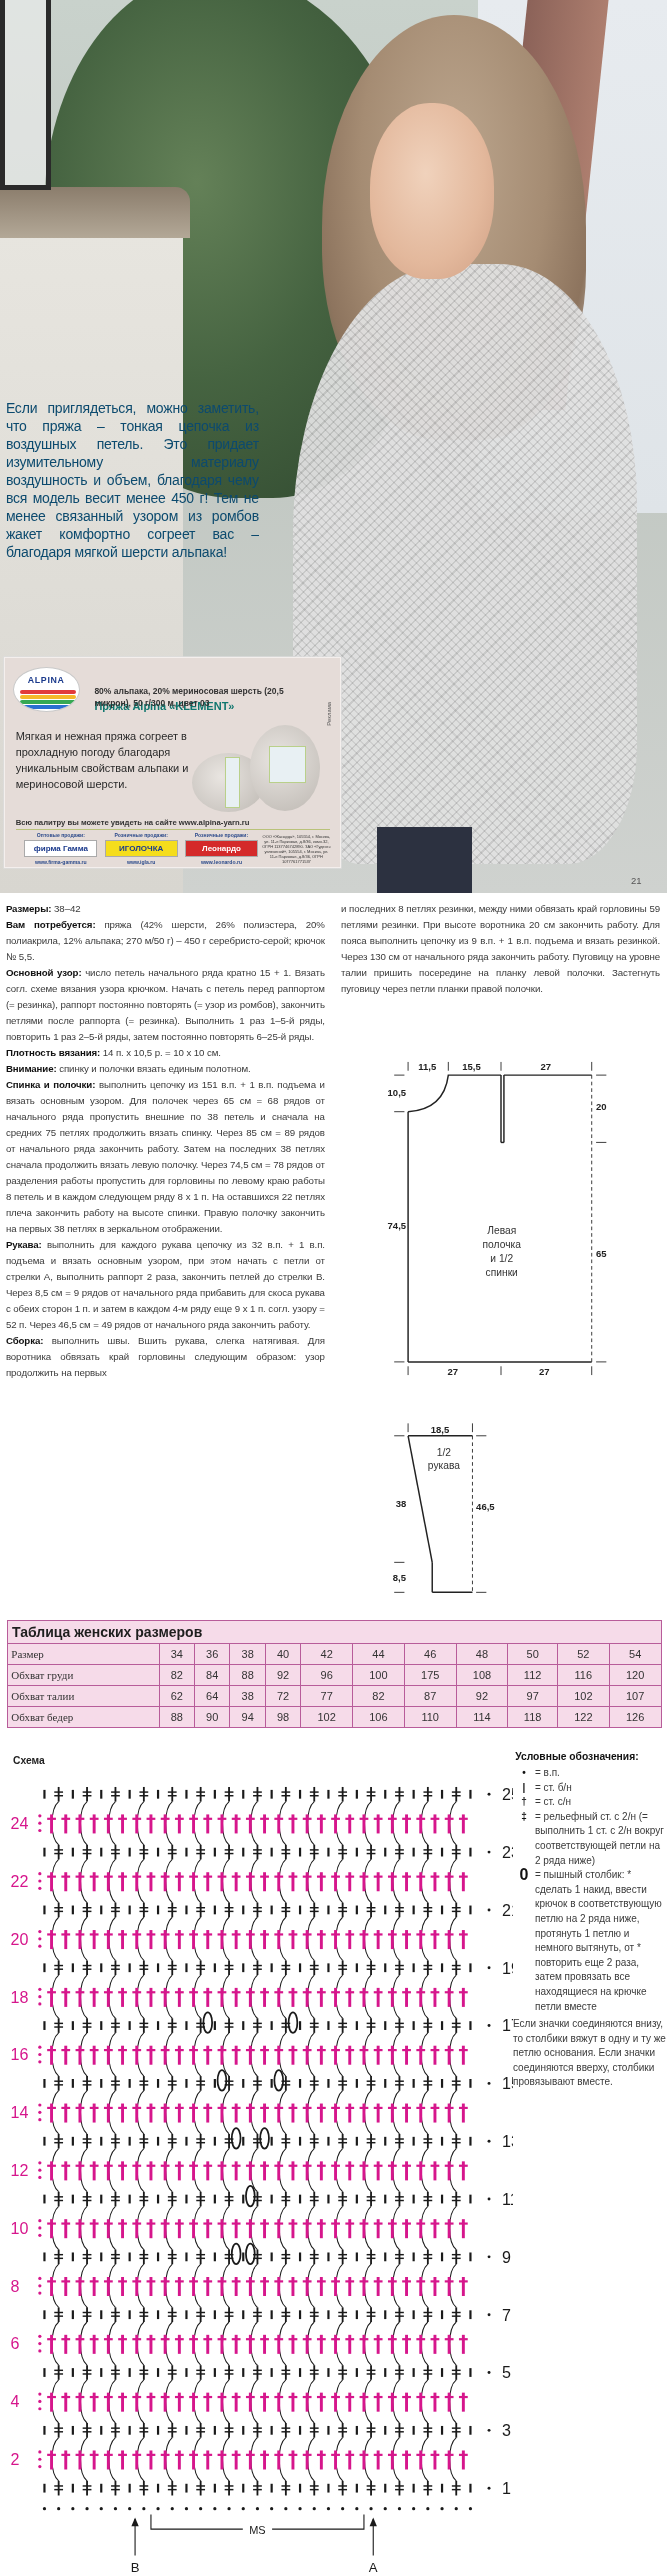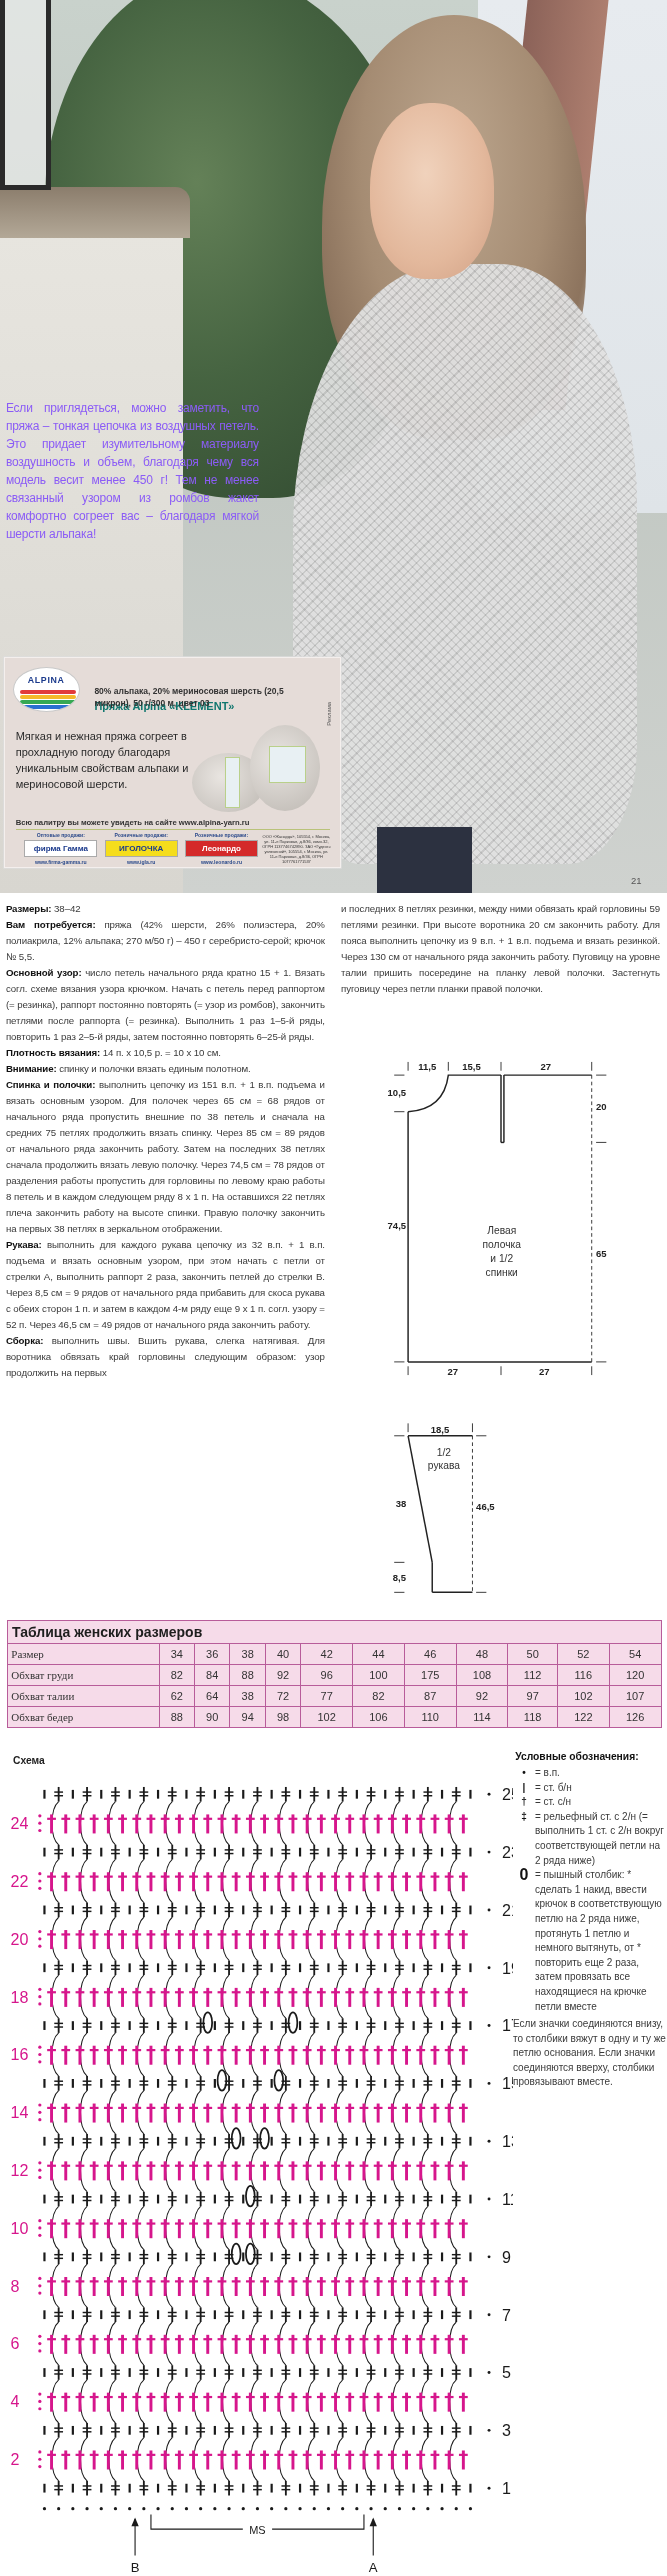--- a/index.html
+++ b/index.html
@@ -19,21 +19,21 @@
     background: radial-gradient(ellipse at 50% 35%, #bca68e 0%, #a58c73 50%, #8d745e 75%, rgba(141,116,94,0) 100%); }
   .photo .woman-face { position: absolute; left: 370px; top: 103px; width: 124px; height: 176px; border-radius: 48% 48% 45% 45%;
     background: radial-gradient(ellipse at 45% 40%, #f0d2bc 0%, #e3b89c 60%, #cf9f84 100%); }
   .photo .cardigan { position: absolute; left: 293px; top: 264px; width: 344px; height: 600px; border-radius: 45% 40% 20% 20%;
     background: repeating-linear-gradient(45deg, #d7d7d7 0 4.4px, #bfbfbf 4.4px 5.9px), #cfcfcf; opacity: .95; }
   .photo .cardigan::after { content: ""; position: absolute; inset: 0; border-radius: inherit;
     background: repeating-linear-gradient(-45deg, rgba(255,255,255,.25) 0 5.1px, rgba(160,160,160,.25) 5.1px 6.6px); }
   .photo .pants { position: absolute; left: 377px; top: 827px; width: 95px; height: 66px; background: #2c3140; }
   .page-num { position: absolute; left: 631px; top: 875px; font-size: 9.5px; color: #555; }
 
-  .intro { position: absolute; left: 5.9px; top: 399px; width: 253px; font-size: 12px; line-height: 18px; color: #8b5cf6;
+  .intro { position: absolute; left: 5.9px; top: 399px; width: 253px; font-size: 14px; line-height: 18px; color: #0c4a6e;
     text-align: justify; letter-spacing: -0.2px; }
 
   
   .ad { position: absolute; left: 4.4px; top: 657px; width: 337px; height: 211px; background: #e5dcd8; border: 1.5px solid #f4efed; box-shadow: 0 0 0 0.7px #ddd; }
   .ad .logo { position: absolute; left: 7.3px; top: 8.8px; width: 67px; height: 45px; border-radius: 50%; background: #fff; border: 1.5px solid #c9c9c9; overflow: hidden; }
   .ad .logo .stripe { position: absolute; left: 5.9px; width: 56px; height: 4.4px; border-radius: 2.2px; }
   .ad .logo .word { position: absolute; left: 0; right: 0; top: 7.3px; text-align: center; font-weight: bold; font-size: 8.8px; color: #1b3a8c; letter-spacing: 0.7px; }
   .ad .title { position: absolute; left: 89px; top: 7.3px; font-size: 11px; font-weight: bold; color: #0f766e; margin-top: 35px; }
   .ad .spec { position: absolute; left: 89px; top: 28px; width: 212px; font-size: 8.5px; line-height: 11.7px; font-weight: bold; color: #333; }
   .ad .desc { position: absolute; left: 10.3px; top: 70px; width: 176px; font-size: 11px; line-height: 16px; color: #2a2a2a; }

